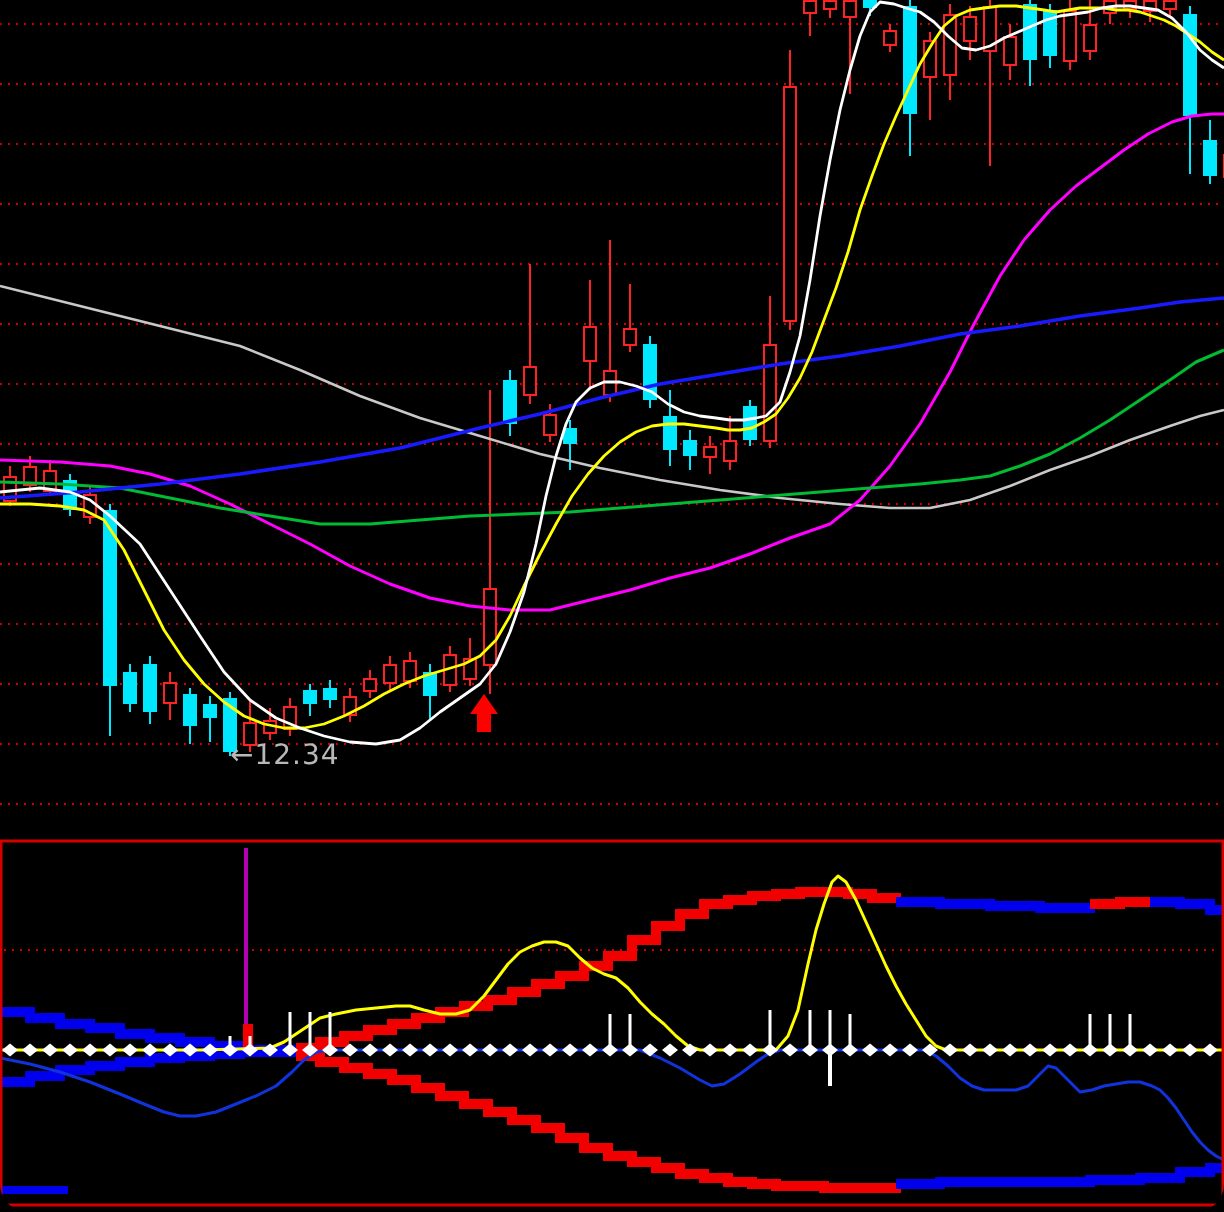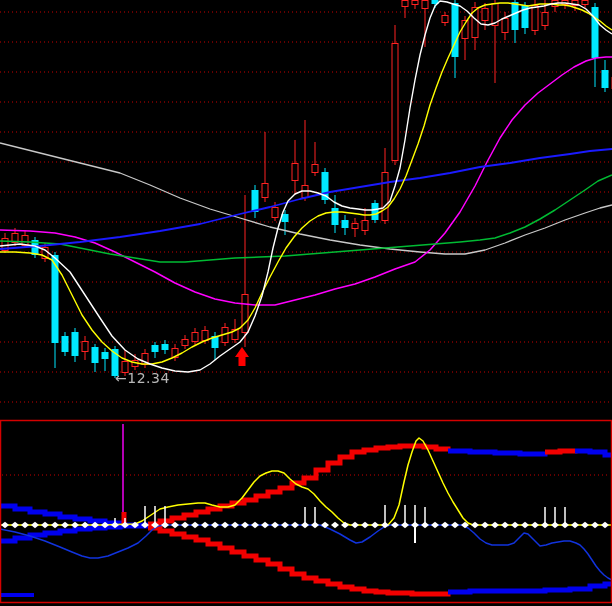--- a/index.html
+++ b/index.html
@@ -2,20 +2,21 @@
 <html><head>
 <meta charset="utf-8">
 <style>
   html,body{margin:0;padding:0;background:#000;}
   .chart-wrap{
     position:relative;
     width:612px;height:606px;
     background:#000;
     overflow:hidden;
     font-family:"DejaVu Sans", sans-serif;
+    border-radius:14px;
   }
   .chart-wrap svg{display:block;}
   .low-label{
     position:absolute;
     left:115px;top:370px;
     font-size:14px;
     color:#b8b8b8;
     letter-spacing:0.5px;
     white-space:nowrap;
     user-select:none;

